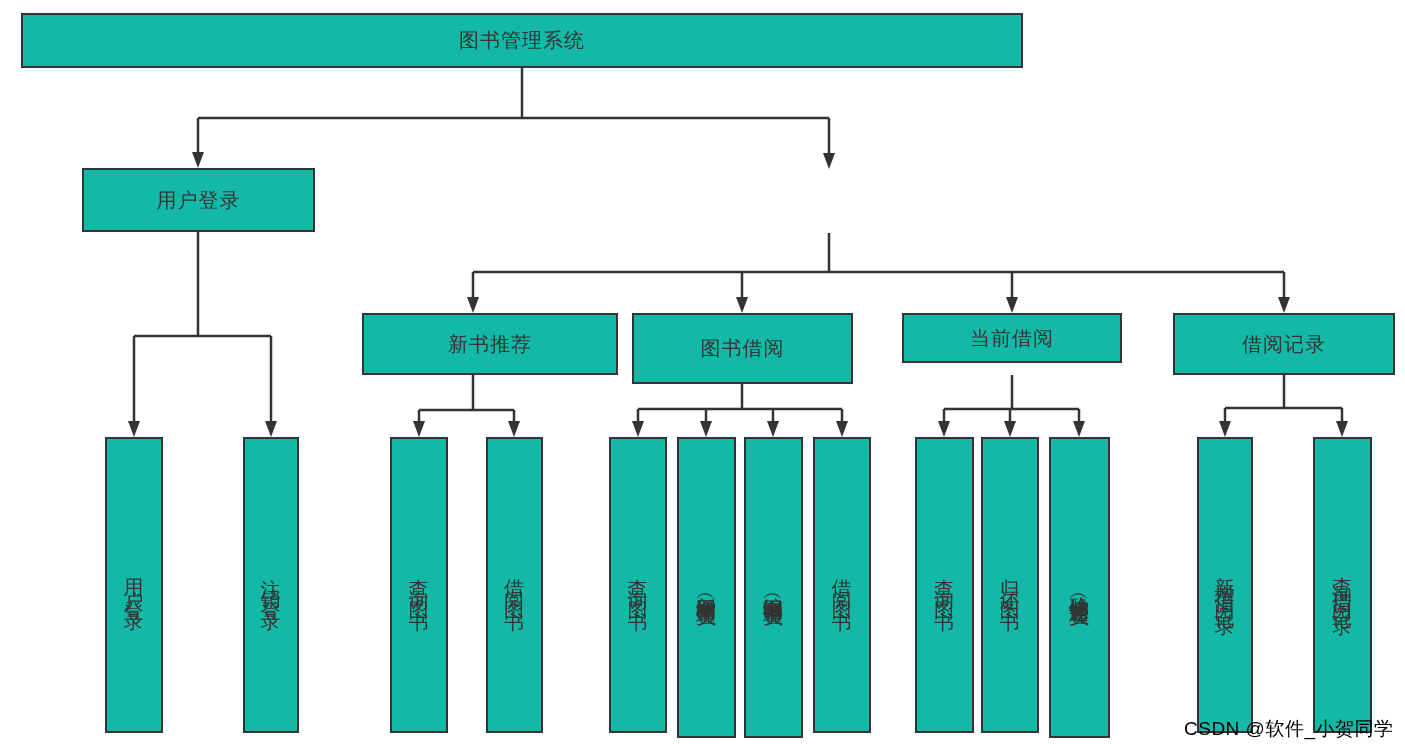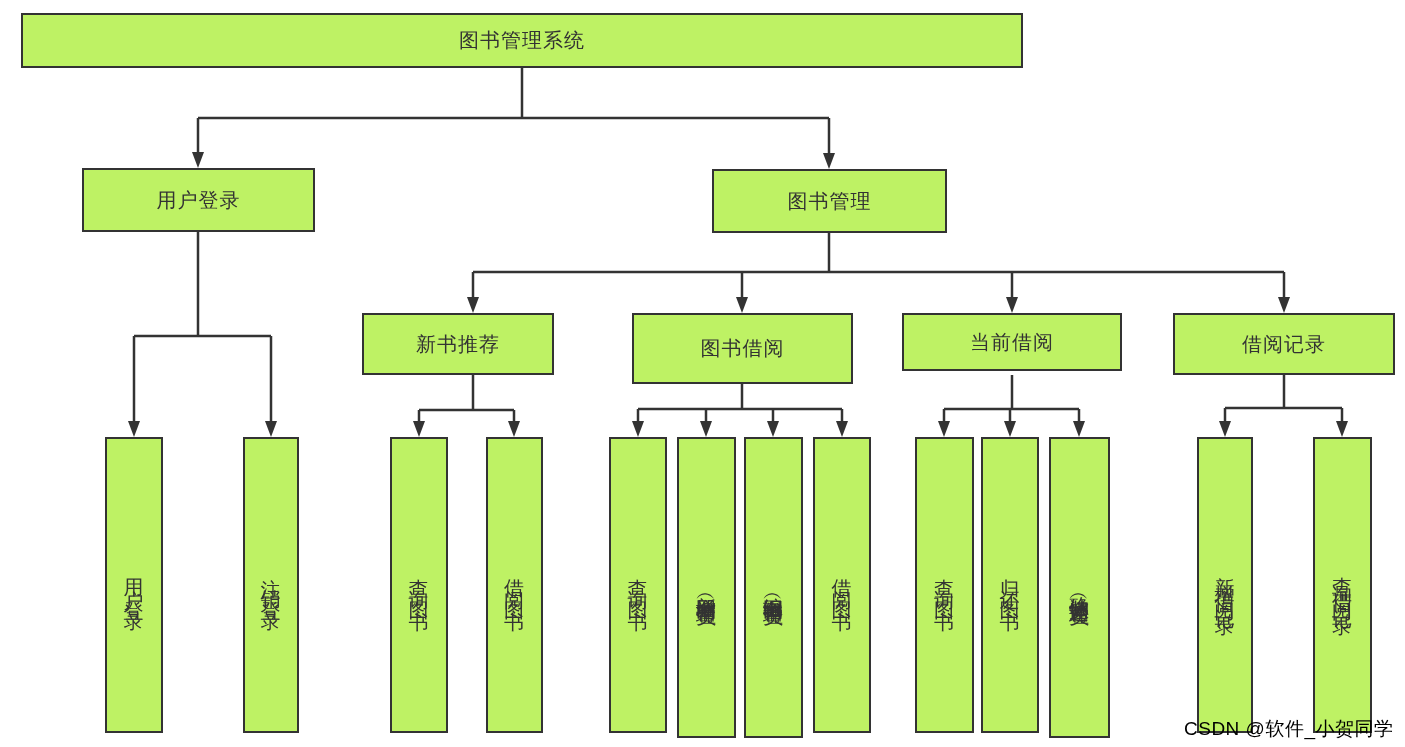--- a/index.html
+++ b/index.html
@@ -17,21 +17,21 @@
   }
   #connectors {
     position: absolute;
     left: 0;
     top: 0;
     z-index: 0;
   }
   .hbox, .vbox {
     position: absolute;
     box-sizing: border-box;
-    background: #bef264;
+    background: #14b8a6;
     border: 2.5px solid #333333;
     display: flex;
     align-items: center;
     justify-content: center;
     z-index: 1;
     color: #333333;
   }
   .hbox span {
     font-size: 20px;
     letter-spacing: 1px;
@@ -130,31 +130,28 @@
     </g>
   </svg>
 
   <div class="hbox" style="left:21px;top:13px;width:1002px;height:55px">
     <span>图书管理系统</span>
   </div>
 
   <div class="hbox" style="left:82px;top:168px;width:233px;height:64px">
     <span>用户登录</span>
   </div>
-  <div class="hbox" style="left:712px;top:169px;width:235px;height:64px">
-    <span>图书管理</span>
-  </div>
-
-  <div class="hbox" style="left:362px;top:313px;width:192px;height:62px">
+
+  <div class="hbox" style="left:362px;top:313px;width:256px;height:62px">
     <span>新书推荐</span>
   </div>
   <div class="hbox" style="left:632px;top:313px;width:221px;height:71px">
     <span>图书借阅</span>
   </div>
-  <div class="hbox" style="left:902px;top:313px;width:220px;height:58px">
+  <div class="hbox" style="left:902px;top:313px;width:220px;height:50px">
     <span>当前借阅</span>
   </div>
   <div class="hbox" style="left:1173px;top:313px;width:222px;height:62px">
     <span>借阅记录</span>
   </div>
 
   <div class="vbox sp4" style="left:105px;top:437px;width:58px;height:296px">
     <span>用户登录</span>
   </div>
   <div class="vbox sp4" style="left:243px;top:437px;width:56px;height:296px">

